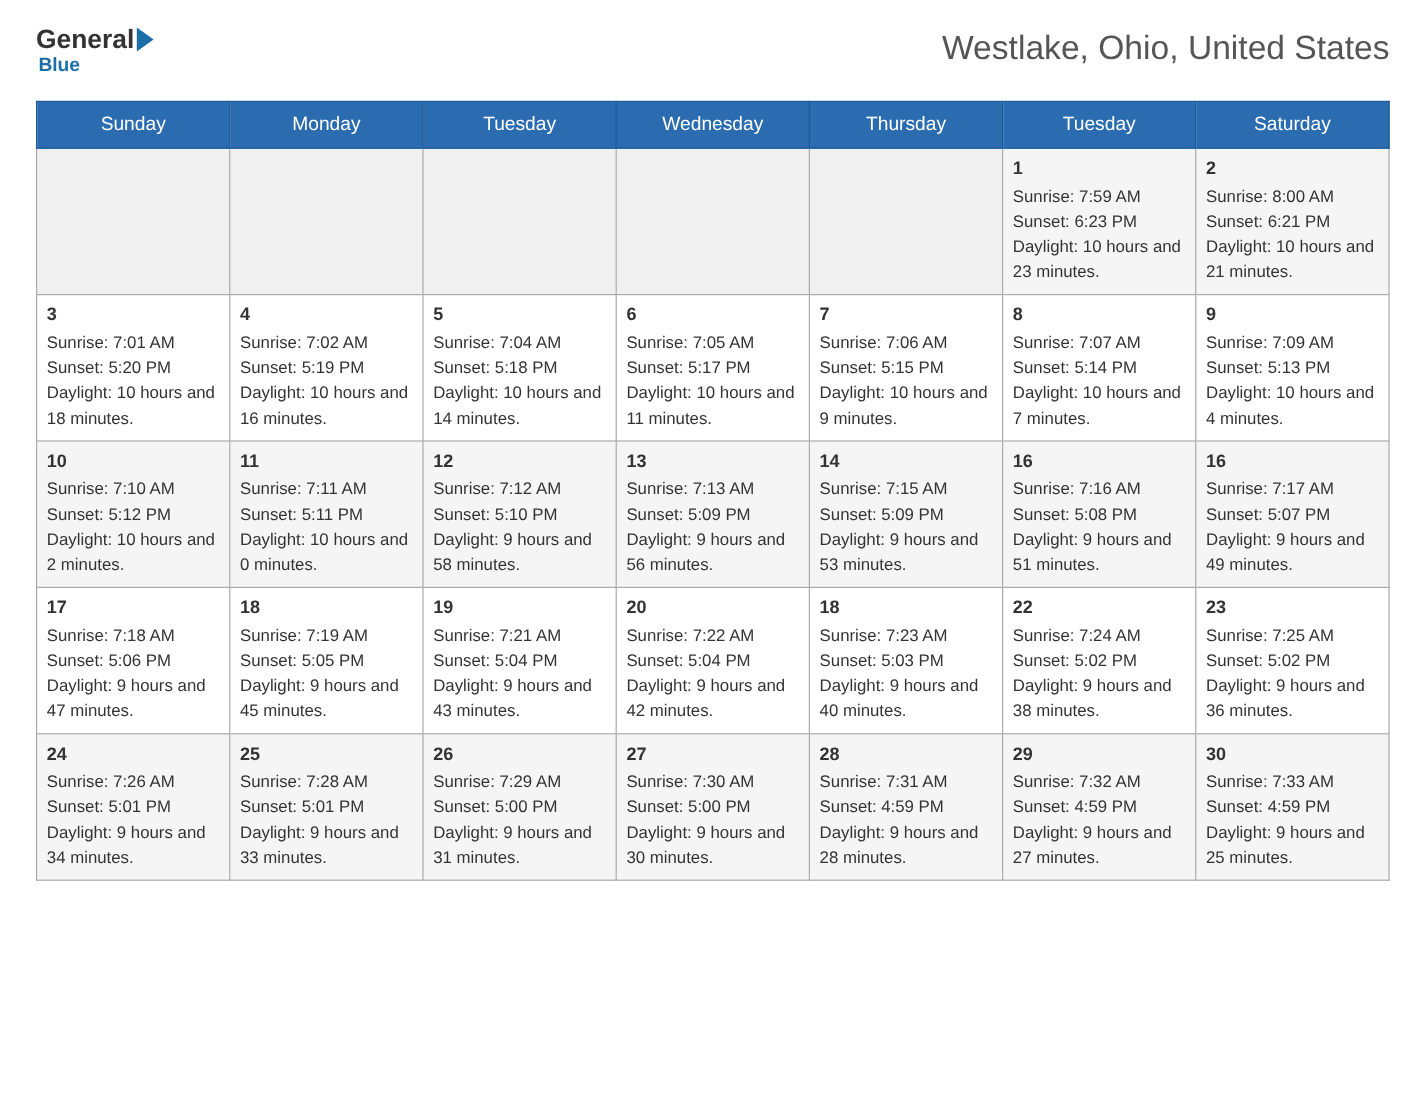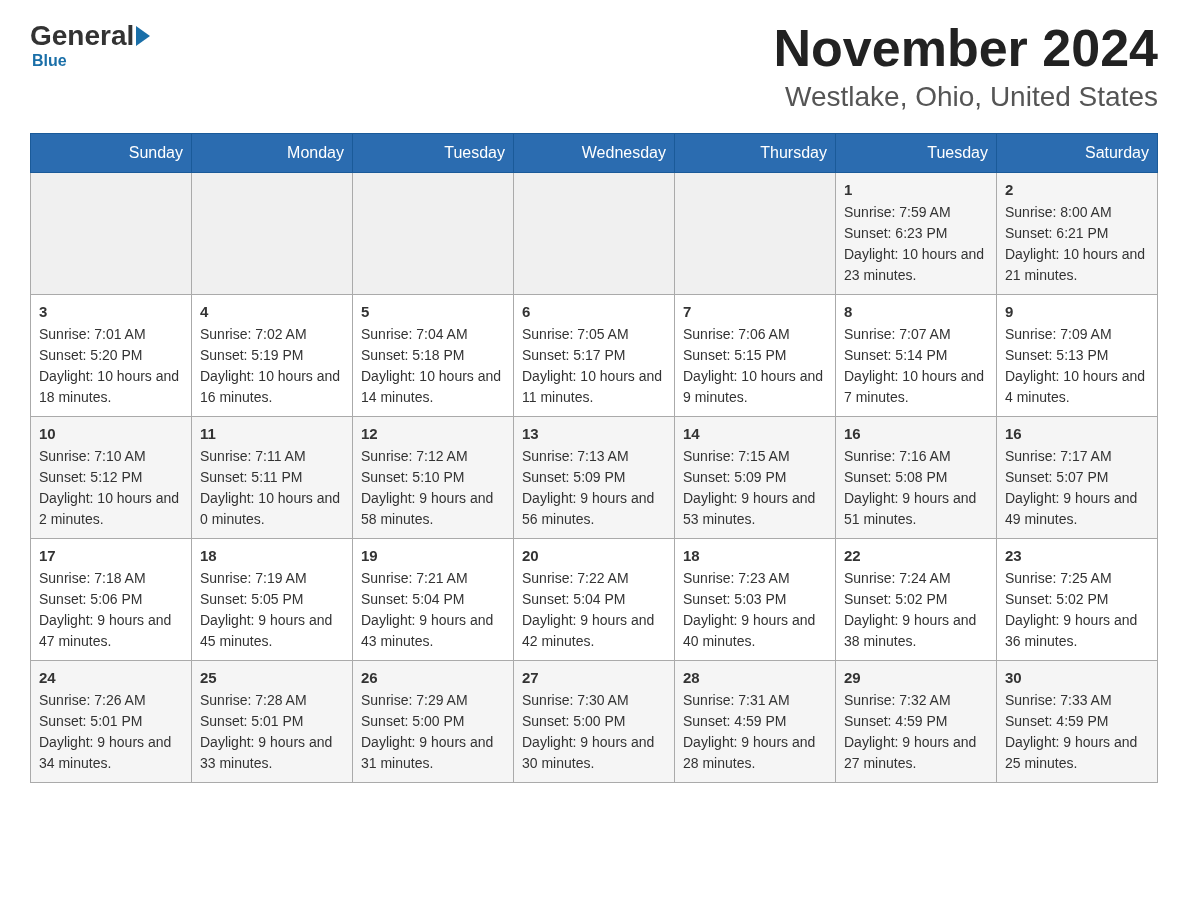--- a/index.html
+++ b/index.html
@@ -20,21 +20,21 @@
     .logo {
       display: flex;
       flex-direction: column;
       align-items: flex-start;
     }
     .logo-top {
       display: flex;
       align-items: center;
     }
     .logo-general {
-      font-size: 28px;
+      font-size: 22px;
       font-weight: bold;
       color: #333;
     }
     .logo-arrow {
       width: 0;
       height: 0;
       border-left: 14px solid #1a6fa8;
       border-top: 10px solid transparent;
       border-bottom: 10px solid transparent;
       margin-left: 2px;
@@ -63,21 +63,21 @@
       width: 100%;
       border-collapse: collapse;
       border: 1px solid #999;
     }
     .calendar th {
       background-color: #2b6cb0;
       color: #fff;
       font-size: 16px;
       font-weight: normal;
       padding: 10px 8px;
-      text-align: right;
+      text-align: center;
       border: 1px solid #1a5a99;
     }
     .calendar td {
       width: calc(100% / 7);
       vertical-align: top;
       padding: 8px;
       border: 1px solid #aaa;
       font-size: 13px;
       min-height: 110px;
       height: 110px;
@@ -108,21 +108,20 @@
 
 <div class="header">
   <div class="logo">
     <div class="logo-top">
       <span class="logo-general">General</span>
       <div class="logo-arrow"></div>
     </div>
     <span class="logo-blue">Blue</span>
   </div>
   <div class="title-area">
-    <div class="month-title">November 2024</div>
     <div class="location-title">Westlake, Ohio, United States</div>
   </div>
 </div>
 
 <table class="calendar">
   <thead>
     <tr>
     <th>Sunday</th>
         <th>Monday</th>
         <th>Tuesday</th>

